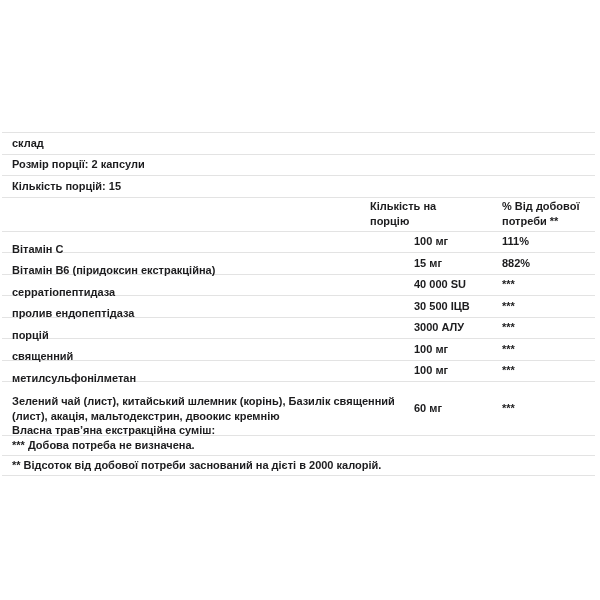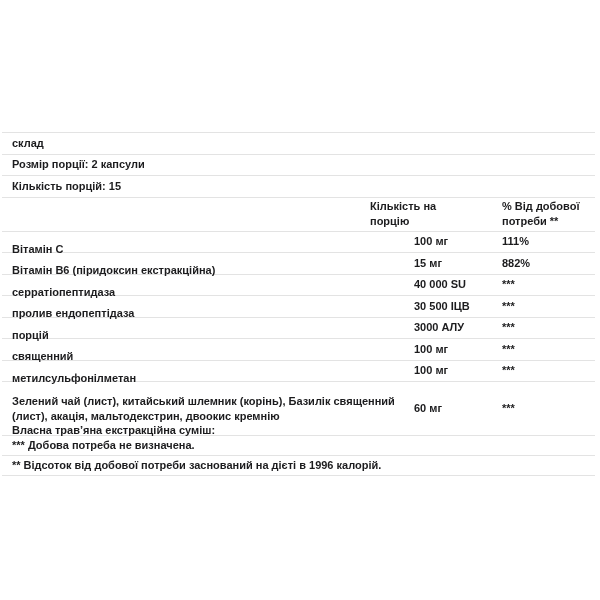--- a/index.html
+++ b/index.html
@@ -110,16 +110,16 @@
       <span>Власна трав’яна екстракційна суміш:</span>
     </div>
     <div class="c-amount">60 мг</div>
     <div class="c-dv">***</div>
   </div>
 
   <div class="footnote-row">
     <span>*** Добова потреба не визначена.</span>
   </div>
   <div class="footnote-row">
-    <span>** Відсоток від добової потреби заснований на дієті в 1996 калорій.</span>
+    <span>** Відсоток від добової потреби заснований на дієті в 2000 калорій.</span>
   </div>
 
 </div>
 
 </body></html>

